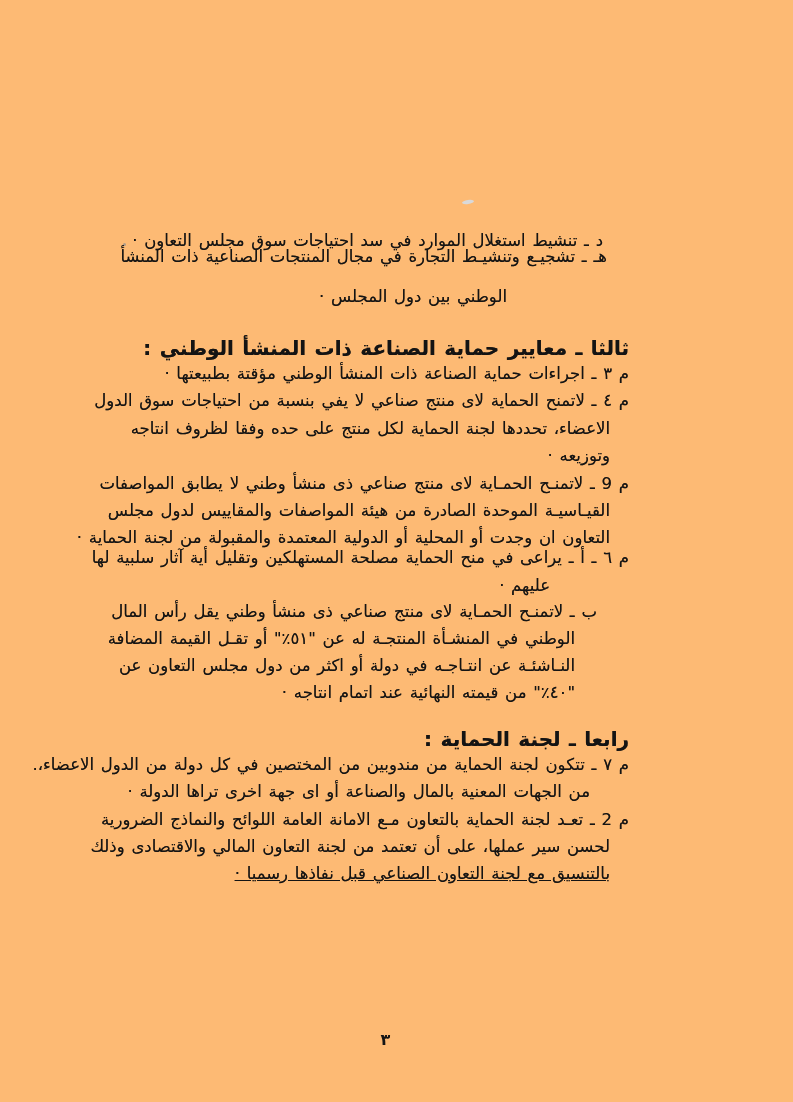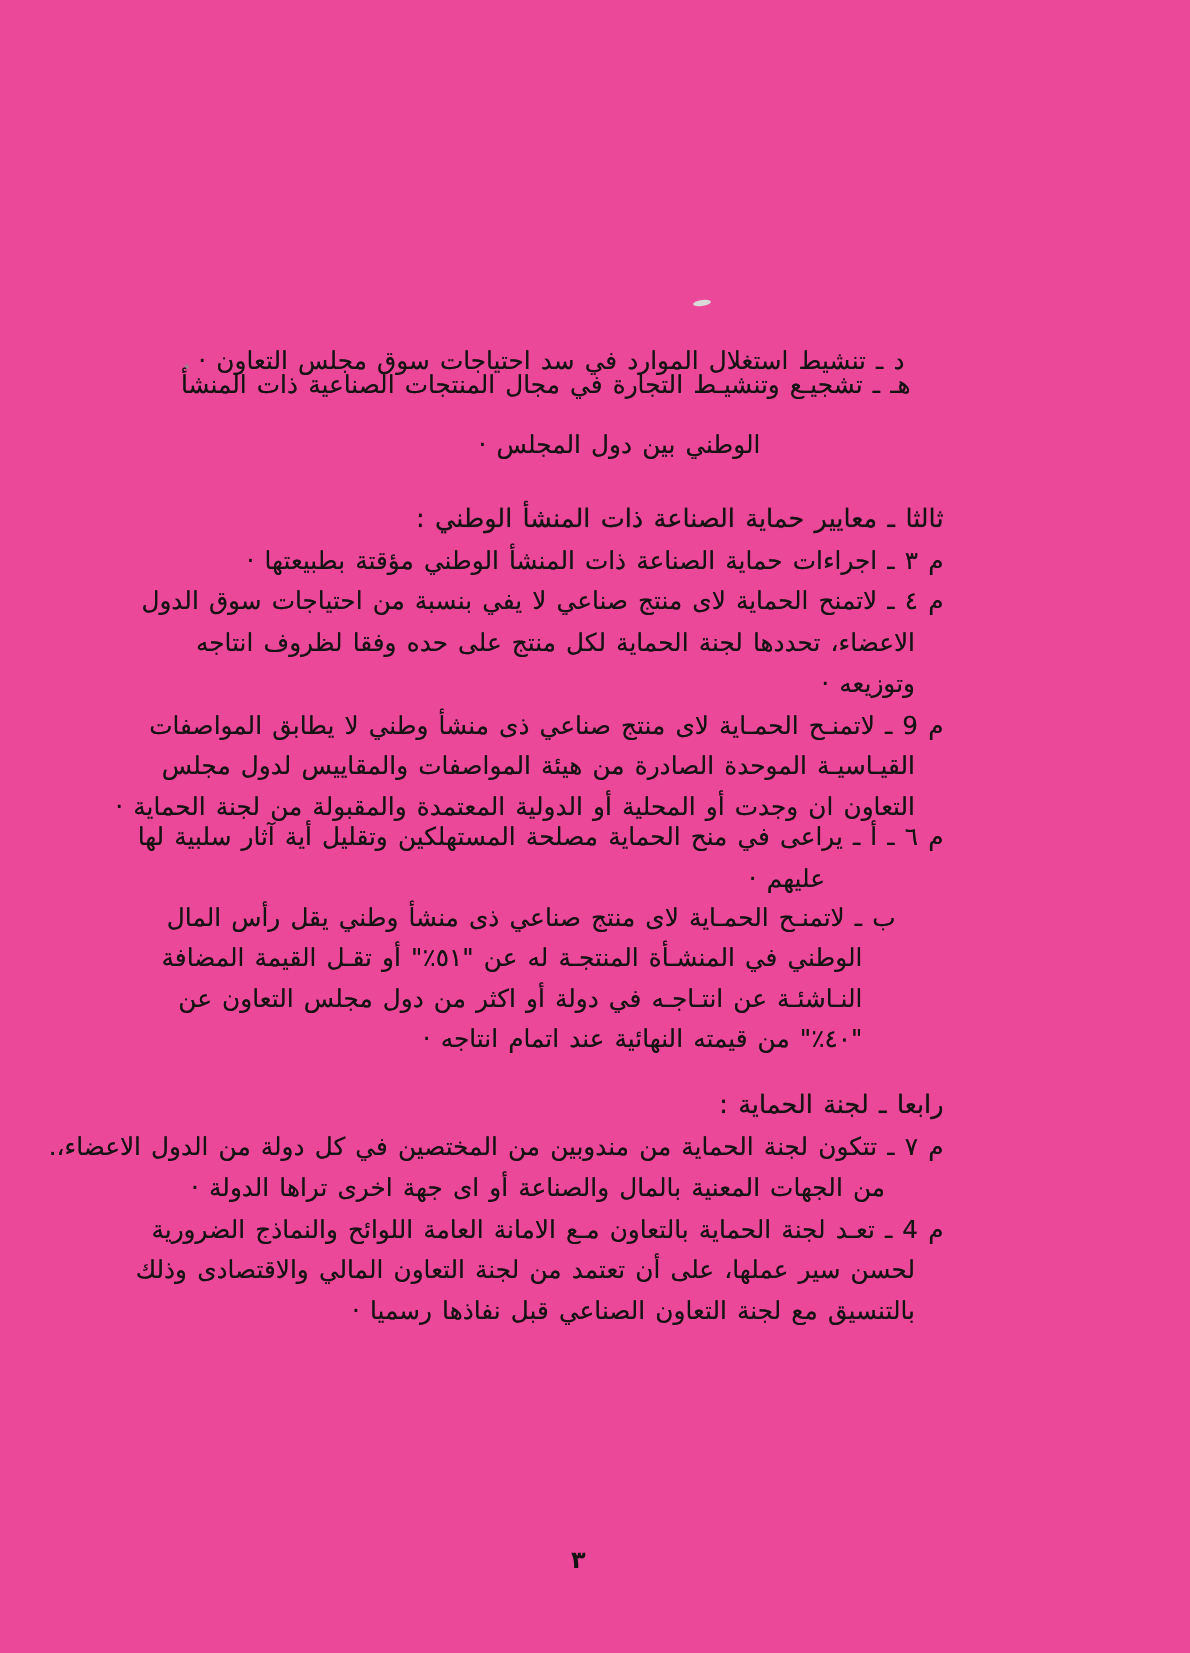--- a/index.html
+++ b/index.html
@@ -5,39 +5,39 @@
   html, body {
     margin: 0;
     padding: 0;
     background: #e8e8e8;
   }
   .page {
     position: relative;
     width: 793px;
     height: 1102px;
     margin: 0 auto;
-    background: #ec4899;
+    background: #fdba74;
     overflow: hidden;
     font-family: "DejaVu Sans", sans-serif;
     color: #141414;
   }
   .line {
     position: absolute;
     direction: rtl;
     unicode-bidi: embed;
     white-space: nowrap;
     font-size: 16.5px;
     line-height: 1.25;
     word-spacing: 1.5px;
     color: #141414;
     text-shadow: 0 0 0.3px rgba(0,0,0,0.55);
   }
   .heading {
-    font-weight: normal;
-    font-size: 17px;
+    font-weight: bold;
+    font-size: 20px;
     text-shadow: 0 0 0.5px rgba(0,0,0,0.7);
   }
   .pagenum {
     position: absolute;
     left: 0;
     right: 22px;
     top: 1030px;
     text-align: center;
     font-size: 16px;
     font-weight: bold;
@@ -95,20 +95,20 @@
     <div class="line" style="top:602px; right:196px;">ب ـ لاتمنـح الحمـاية لاى منتج صناعي ذى منشأ وطني يقل رأس المال</div>
     <div class="line" style="top:629px; right:218px;">الوطني في المنشـأة المنتجـة له عن "٥١٪" أو تقـل القيمة المضافة</div>
     <div class="line" style="top:656px; right:218px;margin-left:44px;">النـاشئـة عن انتـاجـه في دولة أو اكثر من دول مجلس التعاون عن</div>
     <div class="line" style="top:683px; right:218px;">"٤٠٪" من قيمته النهائية عند اتمام انتاجه ·</div>
 
     <div class="line heading" style="top:727px; right:164px;">رابعا ـ لجنة الحماية :</div>
 
     <div class="line" style="top:755px; right:164px;">م ٧ ـ تتكون لجنة الحماية من مندوبين من المختصين في كل دولة من الدول الاعضاء،.</div>
     <div class="line" style="top:782px; right:203px;">من الجهات المعنية بالمال والصناعة أو اى جهة اخرى تراها الدولة ·</div>
 
-    <div class="line" style="top:810px; right:164px;">م 4 ـ تعـد لجنة الحماية بالتعاون مـع الامانة العامة اللوائح والنماذج الضرورية</div>
+    <div class="line" style="top:810px; right:164px;">م 2 ـ تعـد لجنة الحماية بالتعاون مـع الامانة العامة اللوائح والنماذج الضرورية</div>
     <div class="line" style="top:837px; right:183px;">لحسن سير عملها، على أن تعتمد من لجنة التعاون المالي والاقتصادى وذلك</div>
-    <div class="line" style="top:864px; right:183px;">بالتنسيق مع لجنة التعاون الصناعي قبل نفاذها رسميا ·</div>
+    <div class="line" style="top:864px; right:183px;text-decoration:underline;">بالتنسيق مع لجنة التعاون الصناعي قبل نفاذها رسميا ·</div>
 
     <div class="pagenum">٣</div>
 
   </main>
 </div>
 
 </body></html>

